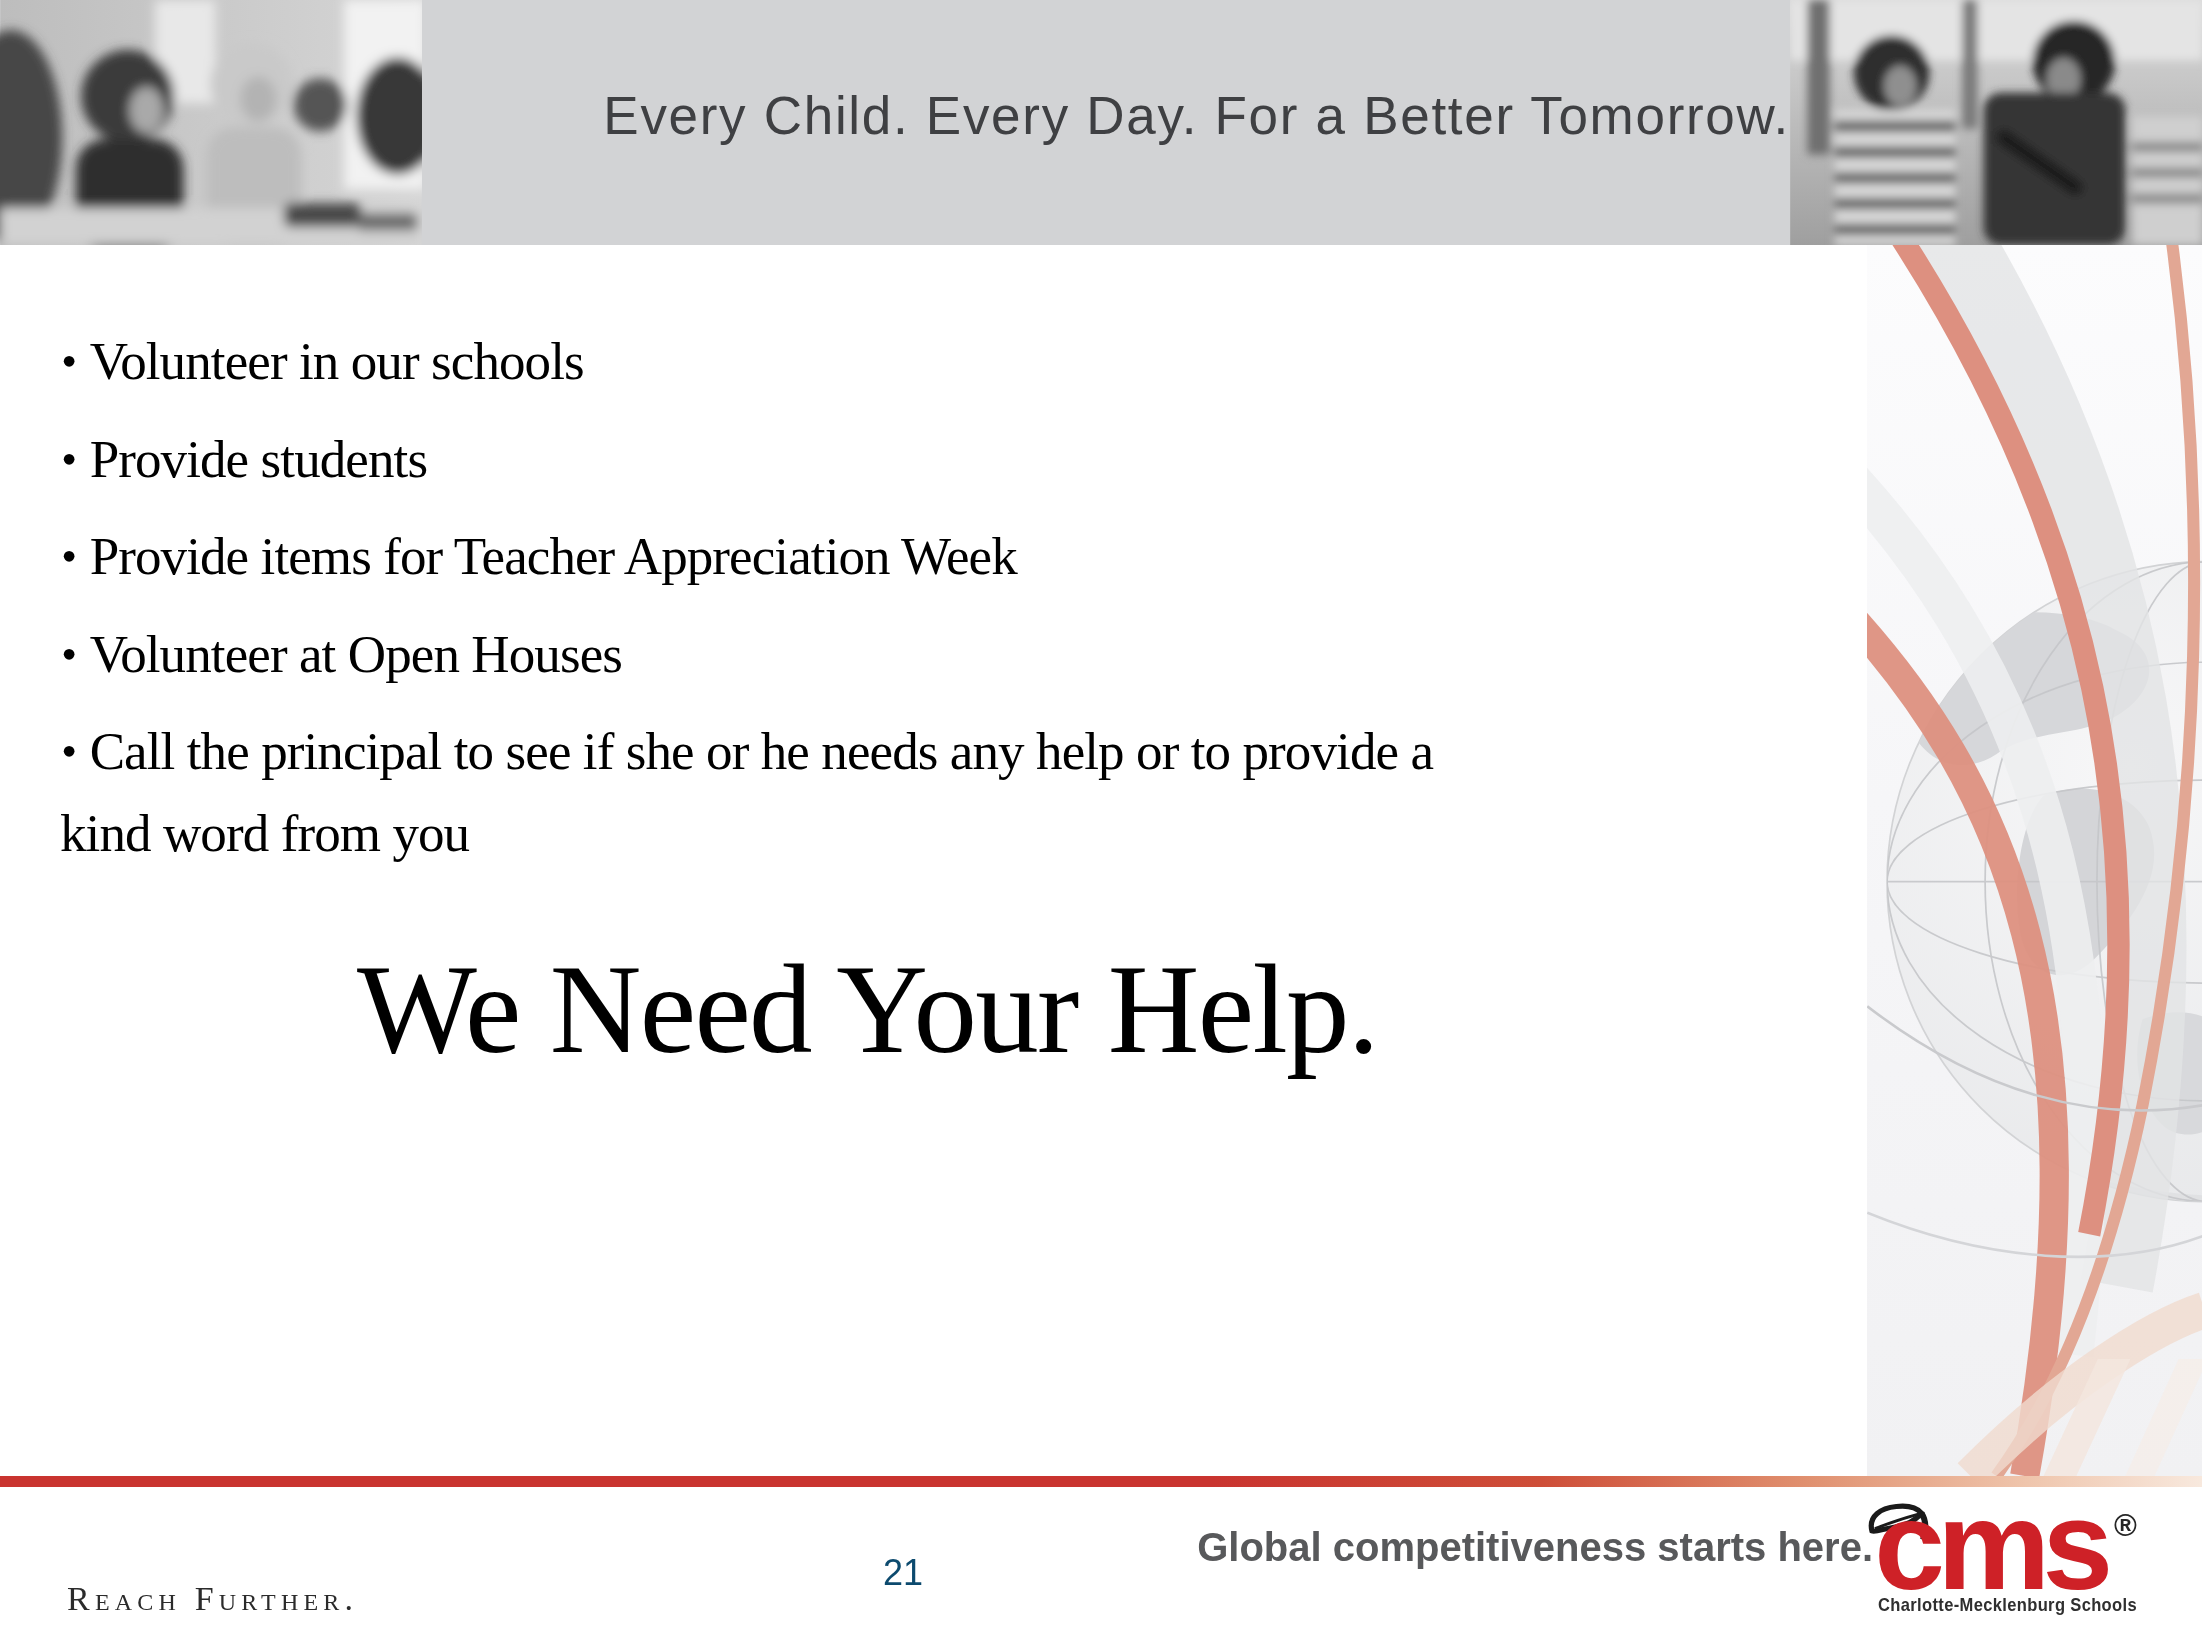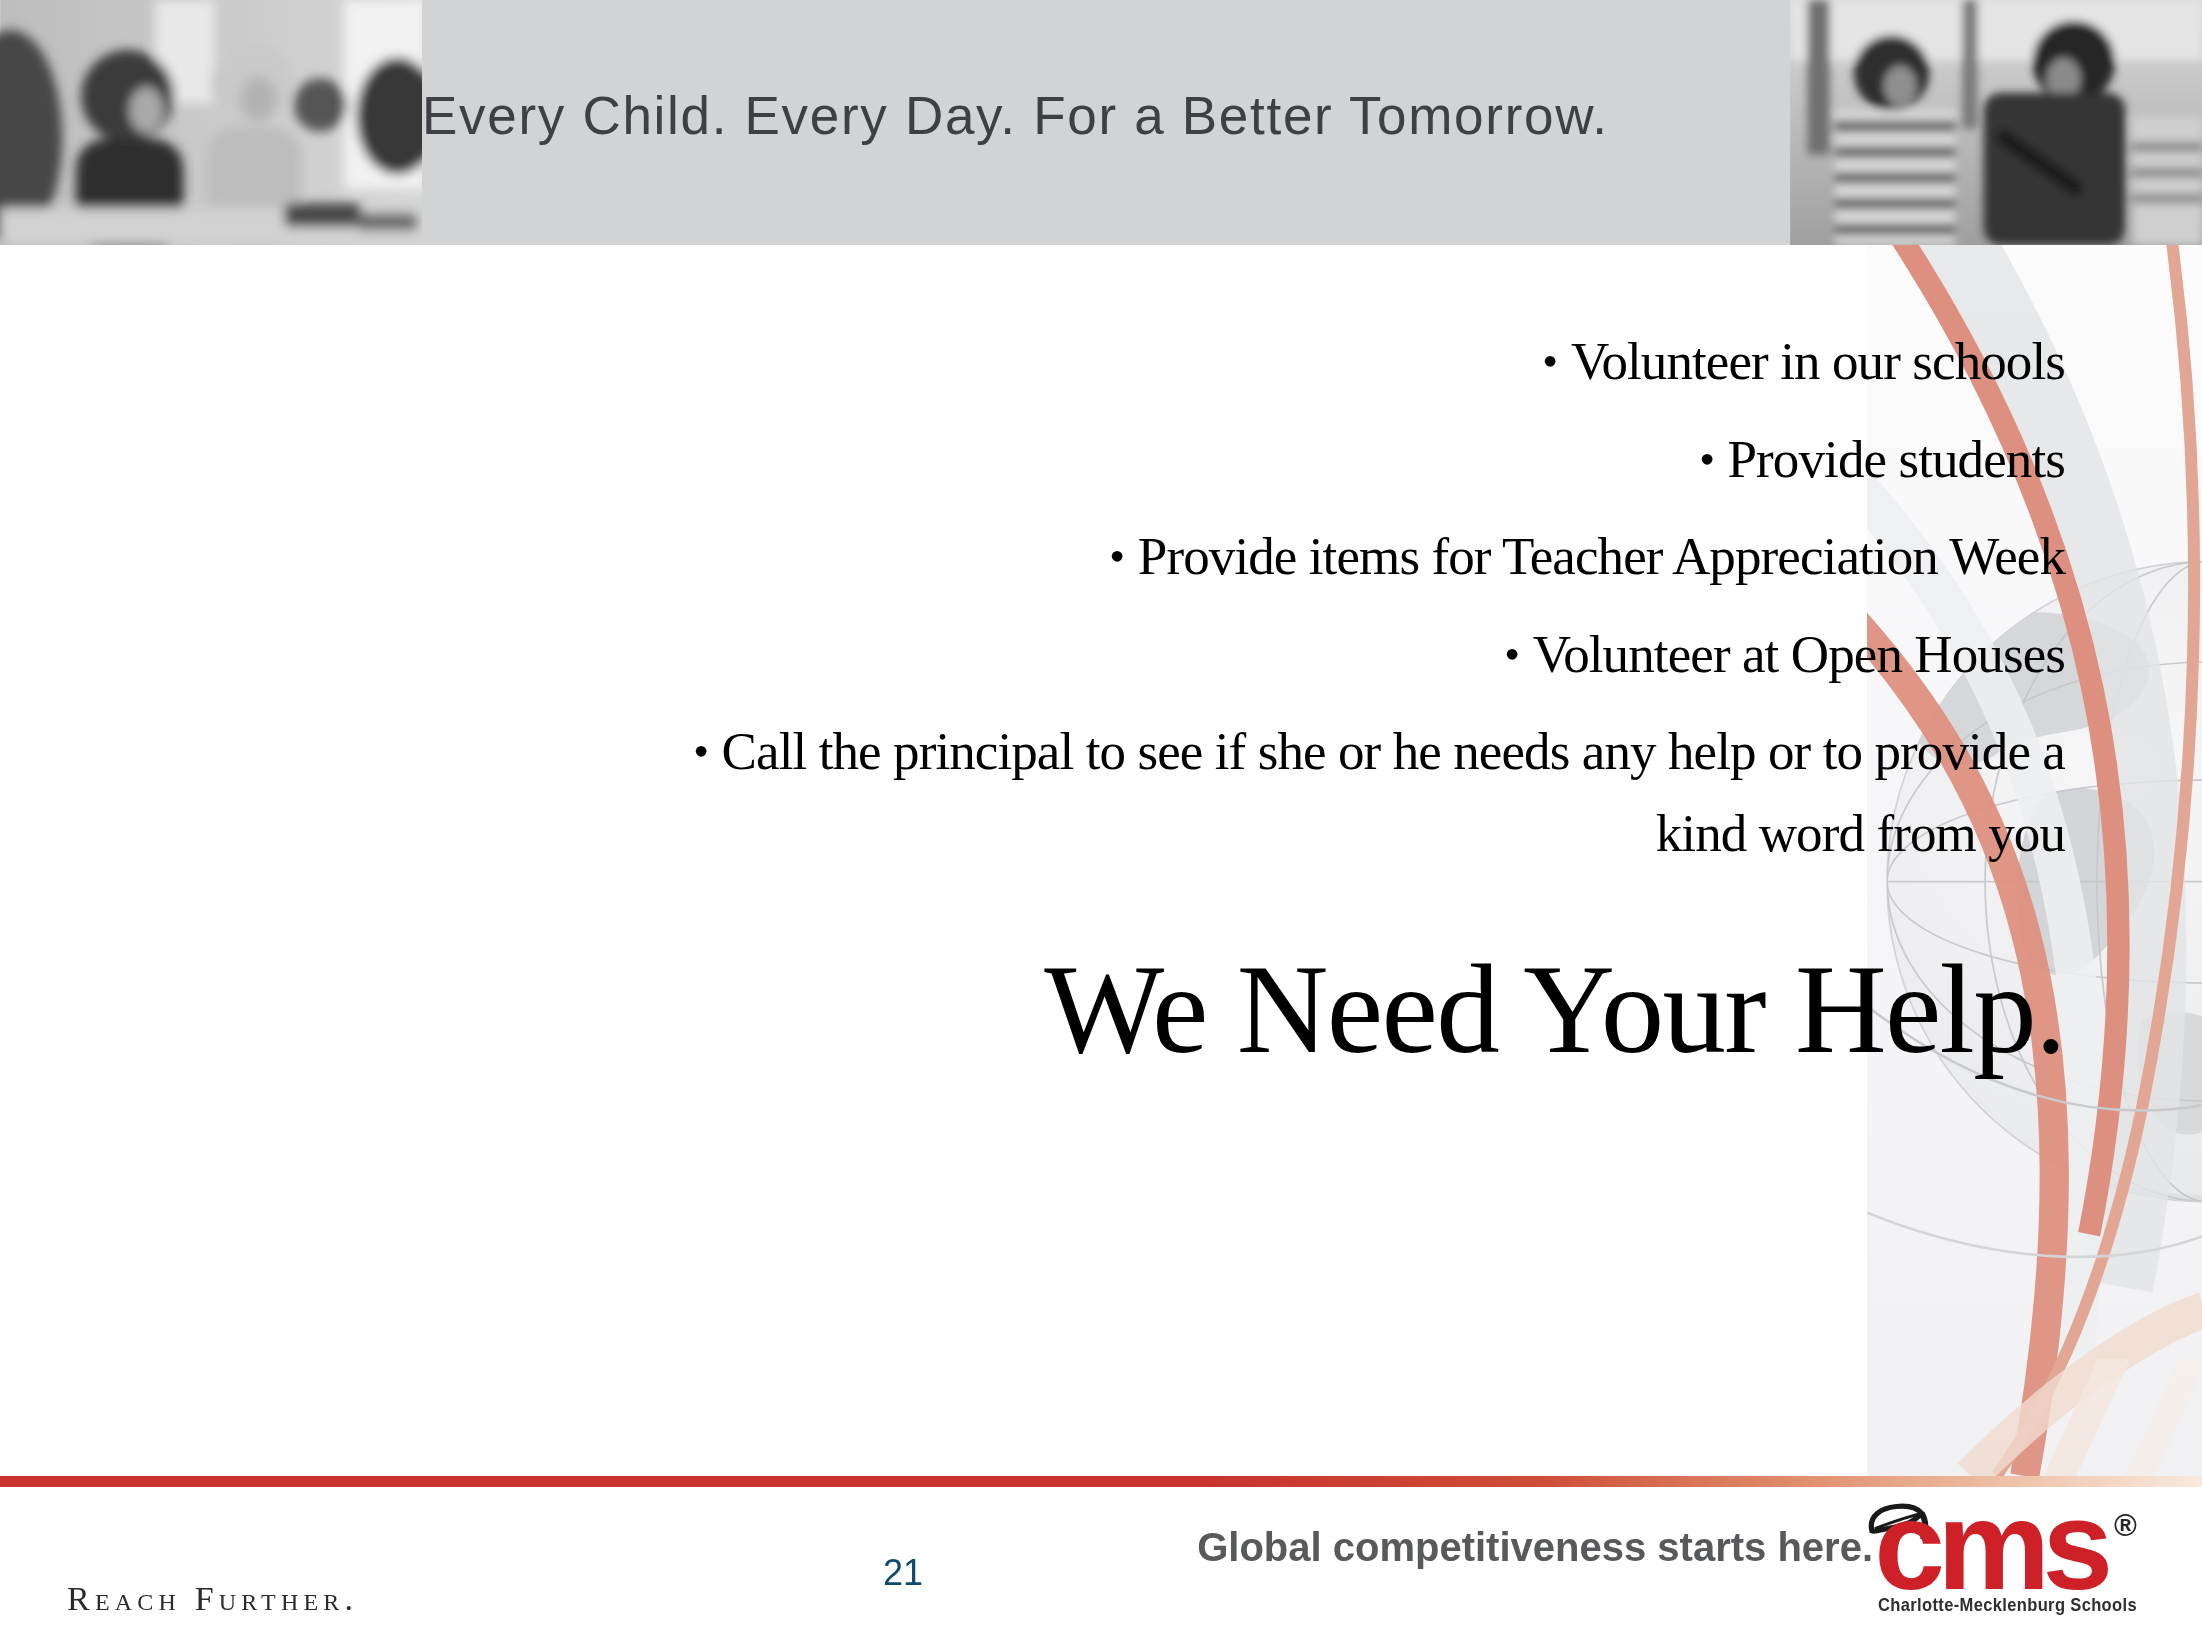--- a/index.html
+++ b/index.html
@@ -5,36 +5,36 @@
   html,body{margin:0;padding:0;background:#888;}
   .slide{
     position:relative;width:2203px;height:1652px;background:#ffffff;
     overflow:hidden;font-family:"Liberation Serif",serif;
   }
 
   
   .banner{position:absolute;top:0;left:0;width:2203px;height:245px;display:flex;background:#D2D3D5;z-index:5;}
   .photo{flex:0 0 auto;height:245px;overflow:hidden;}
   .photo svg{display:block;}
-  .banner-center{flex:1 1 auto;display:flex;align-items:center;justify-content:flex-start;}
+  .banner-center{flex:1 1 auto;display:flex;align-items:center;justify-content:flex-end;}
   .banner-tagline{
     font-family:"Liberation Sans",sans-serif;font-size:53px;color:#3f4043;
     letter-spacing:1.7px;white-space:nowrap;transform:translateY(-6.9px);
   }
 
   
   .globe-panel{
     position:absolute;left:1867px;top:245px;width:336px;height:1231px;
     background:linear-gradient(180deg,#fcfcfd 0%,#f6f6f8 45%,#f1f1f3 100%);
     z-index:1;
   }
   .globe-panel svg{display:block;}
 
   
-  .content{position:absolute;left:60px;top:320px;width:2005px;z-index:2;text-align:right;}
+  .content{position:absolute;left:60px;top:320px;width:2005px;z-index:2;}
   .bullet-item{
     font-size:53px;line-height:82px;color:#000;letter-spacing:-0.9px;margin-top:15.5px;
   }
   .bullet-item:first-child{margin-top:0;}
   .bullet-item.spaced{margin-top:26px;}
   .bullet-marker{display:inline-block;margin-right:12px;transform:scale(0.85);}
   .bullet-text{white-space:pre-line;}
 
   .main-title{
     margin:69px 0 0 297px;font-size:127px;font-weight:400;color:#000;

